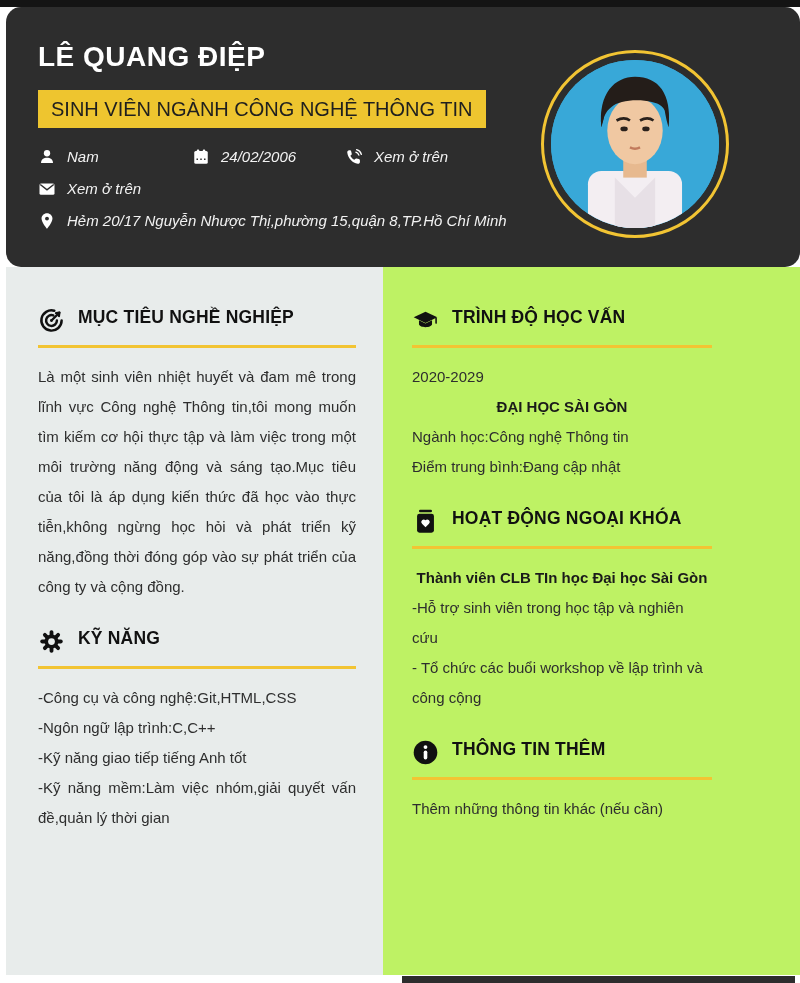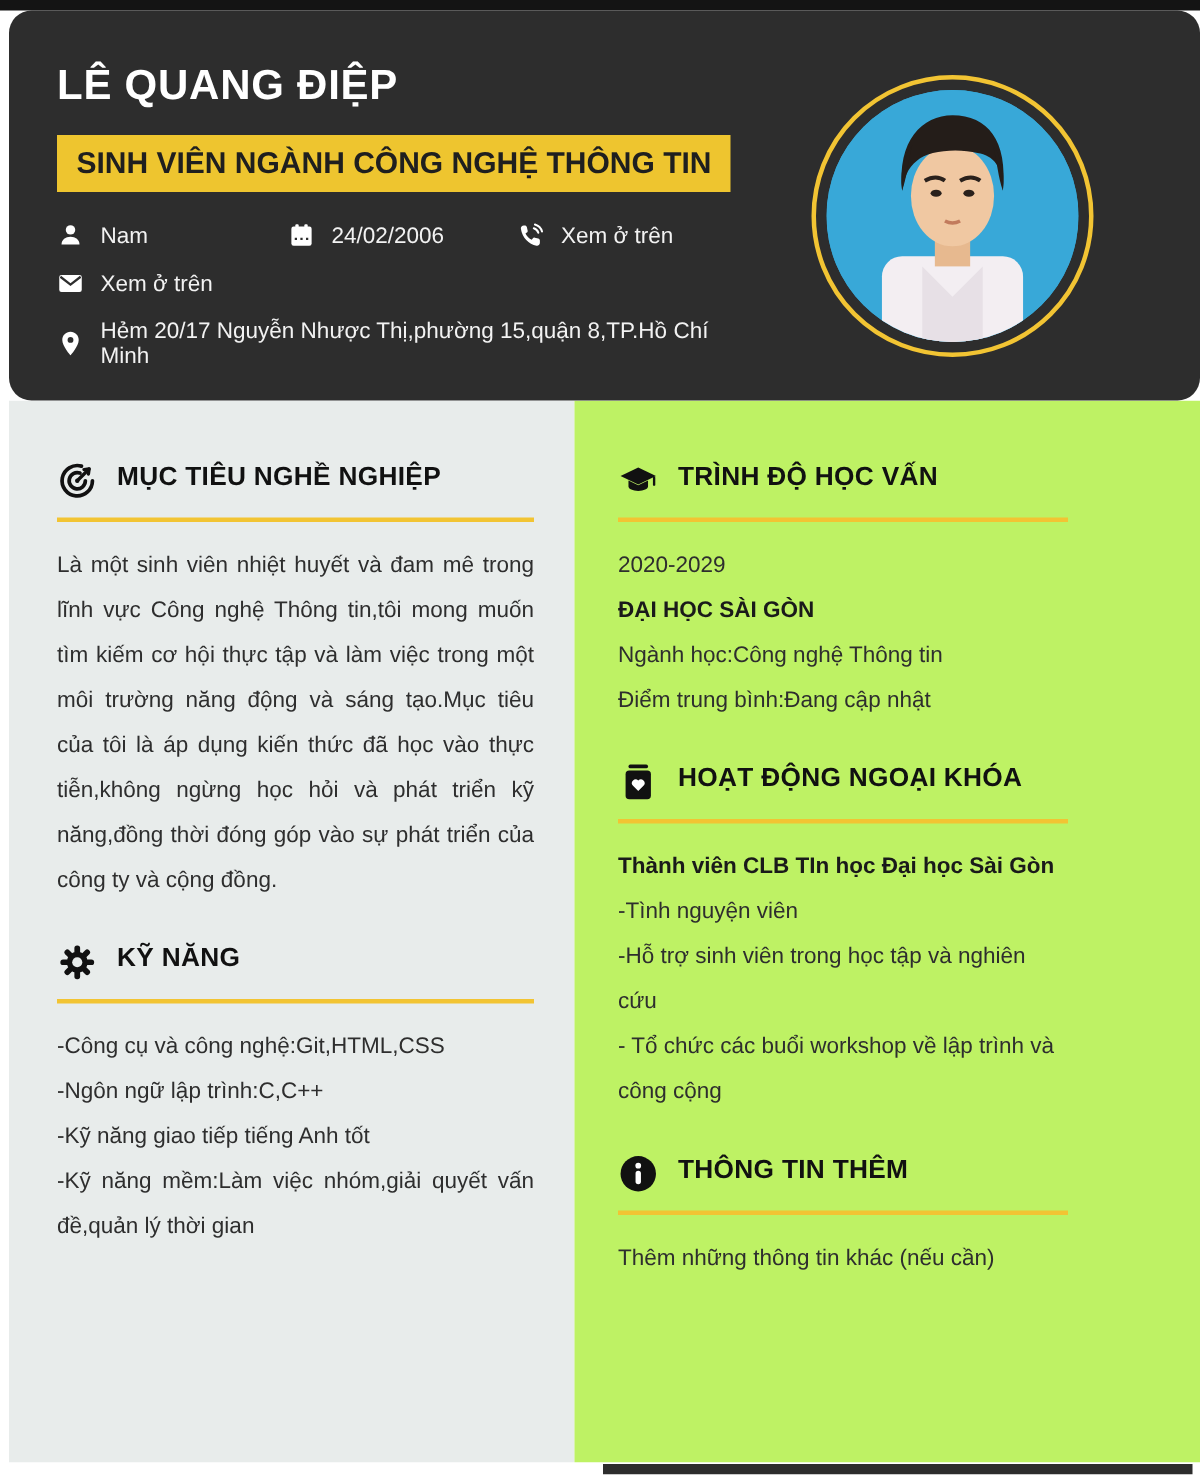--- a/index.html
+++ b/index.html
@@ -12,25 +12,25 @@
   }
   .topbar { height:7px; background:#141414; }
   
   .header {
     margin-left:6px; height:260px; background:#2d2d2d; color:#fff;
     position:relative; padding:34px 0 0 32px;border-radius:15px;
   }
   .name { margin:0 0 17px 0; font-size:28px; font-weight:bold; letter-spacing:.5px; color:#fff; }
   .badge {
     display:inline-block; background:#eec javascript52f; background:#eec52f; color:#1f1f1f;
-    font-size:20px; font-weight:bold; padding:8px 13px; line-height:1.1;
+    font-size:20px; font-weight:normal; padding:8px 13px; line-height:1.1;
   }
   .contact { margin-top:20px; width:470px; }
   .c-row { display:flex; margin-bottom:14px; }
-  .c-item { display:flex; align-items:center; gap:11px; font-size:15px; color:#f2f2f2; }
+  .c-item { display:flex; gap:11px; font-size:15px; color:#f2f2f2;font-style:italic; }
   .c-item.w1 { width:154px; }
   .c-item.w2 { width:153px; }
   .c-icon { width:18px; height:18px; flex:0 0 18px; display:flex; align-items:center; justify-content:center; }
   .c-icon svg { width:18px; height:18px; fill:#fff; }
   
   .photo-ring {
     position:absolute; top:43px; right:71px; width:188px; height:188px;
     border:3px solid #f2c433; border-radius:50%; padding:7px; background:#2d2d2d;
   }
   .photo { width:100%; height:100%; border-radius:50%; overflow:hidden; background:#38a8d8; }
@@ -45,21 +45,21 @@
   .section { margin-bottom:26px; }
   .sec-head {
     display:flex; align-items:flex-start; gap:13px;
     border-bottom:3px solid #f2c433; padding-bottom:11px; margin-bottom:14px;
   }
   .sec-ttl { font-size:17.5px; font-weight:bold; color:#111; letter-spacing:.2px; }
   .s-icon { width:27px; height:27px; flex:0 0 27px; display:flex; align-items:center; justify-content:center; }
   .s-icon svg { width:27px; height:27px; }
   p.body, .li { font-size:15px; line-height:30px; margin:0; color:#2e2e2e; }
   .col-left p.body, .col-left .li { text-align:justify; }
-  .bold { font-weight:bold; color:#1a1a1a; }
+  .bold { font-weight:bold; color:#1a1a1a;text-align:center; }
   
   .next-page { position:absolute; bottom:0; left:402px; width:393px; height:7px; background:#2d2d2d; }
 </style>
 </head>
 <body>
 
 <div class="topbar"></div>
 
 <div class="header">
   <h1 class="name">LÊ QUANG ĐIỆP</h1>
@@ -214,21 +214,20 @@
         <span class="s-icon">
           <svg viewBox="0 0 24 24" fill="#111">
               <rect x="6.2" y="1.5" width="11.6" height="2.2" rx="1.1"></rect>
               <rect x="4.5" y="5" width="15" height="17" rx="2.2"></rect>
               <path d="M12 17.2l-3.1-3.1a2.3 2.3 0 0 1 0-3.2 2.3 2.3 0 0 1 3.1 0 2.3 2.3 0 0 1 3.1 0 2.3 2.3 0 0 1 0 3.2z" fill="#fff"></path>
             </svg>
         </span>
         <span class="sec-ttl">HOẠT ĐỘNG NGOẠI KHÓA</span>
       </div>
       <p class="li bold">Thành viên CLB TIn học Đại học Sài Gòn</p>
-      <p class="li">-Tình nguyện viên</p>
       <p class="li">-Hỗ trợ sinh viên trong học tập và nghiên cứu</p>
       <p class="li">- Tổ chức các buổi workshop về lập trình và công cộng</p>
     </div>
 
     <div class="section">
       <div class="sec-head">
         <span class="s-icon">
           <svg viewBox="0 0 24 24">
               <circle cx="12" cy="12" r="10.5" fill="#111"></circle>
               <circle cx="12" cy="7.2" r="1.7" fill="#fff"></circle>

